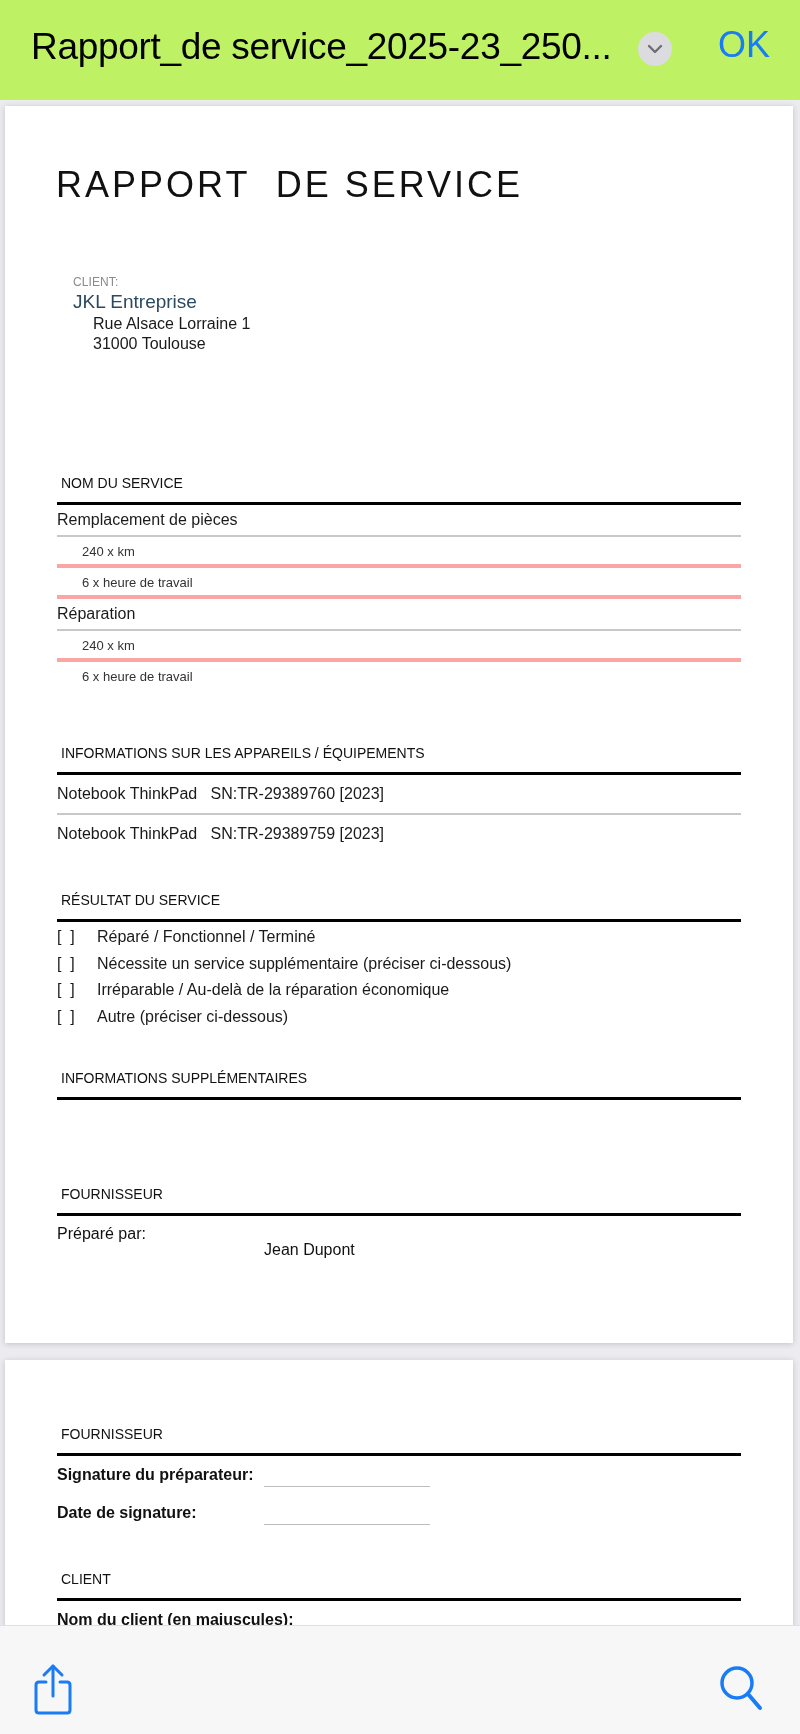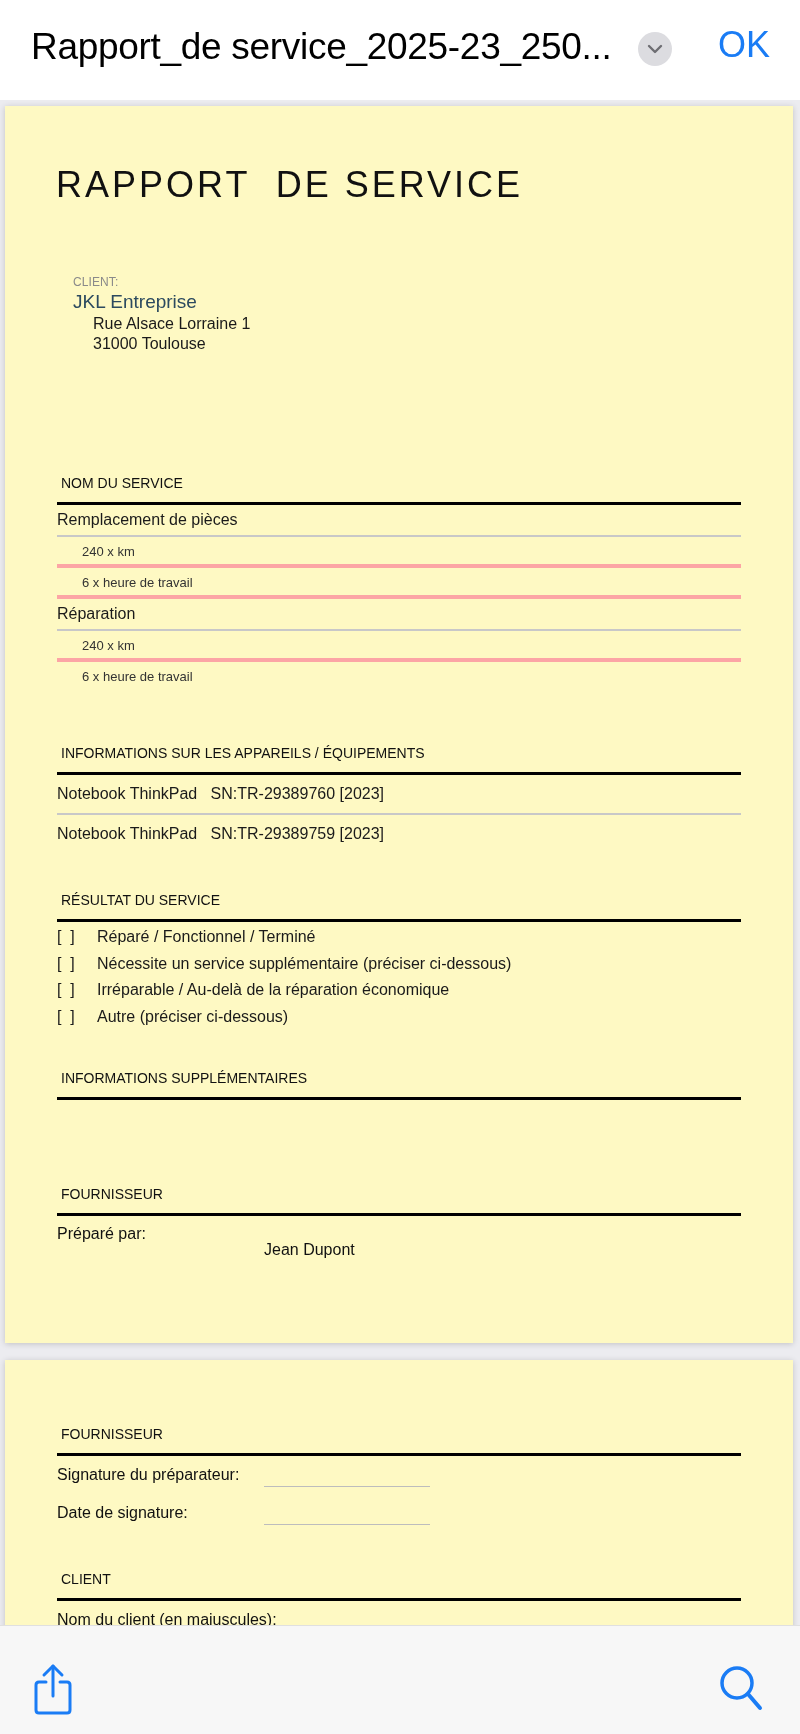--- a/index.html
+++ b/index.html
@@ -6,40 +6,40 @@
   html, body { width: 800px; height: 1734px; overflow: hidden; }
   body {
     background: #ececf0;
     font-family: "Liberation Sans", sans-serif;
     color: #111;
     position: relative;
   }
   
   .navbar {
     position: absolute; left: 0; top: 0; width: 800px; height: 100px;
-    background: #ffffff;
+    background: #bef264;
   }
   .nav-title {
     position: absolute; left: 31px; top: 26px;
     font-size: 37px; font-weight: 400; color: #000;
     white-space: nowrap; letter-spacing: -0.3px;
   }
   .chevron-btn {
     position: absolute; left: 638px; top: 32px; width: 34px; height: 34px;
     border-radius: 50%; background: #dcdce0;
     display: flex; align-items: center; justify-content: center;
     cursor: pointer;
   }
   .ok-btn {
     position: absolute; left: 718px; top: 24px;
     font-size: 36px; font-weight: 500; color: #1a7cf5; cursor: pointer;
   }
   
   .page {
-    position: absolute; left: 5px; width: 788px; background: #fef9c3;
+    position: absolute; left: 5px; width: 788px; background: #ffffff;
     box-shadow: 0 1px 6px rgba(0,0,0,0.18);
   }
   .page1 { top: 106px; height: 1237px; }
   .page2 { top: 1360px; height: 400px; }
   .doc-title {
     position: absolute; left: 51px; top: 58px;
     font-size: 36px; letter-spacing: 3px; color: #111; font-weight: 400;
     white-space: pre;
   }
   .small-label {
@@ -81,21 +81,21 @@
     display: flex;
   }
   .res-box { width: 40px; white-space: pre; }
   .prep-label { position: absolute; left: 0; top: 42px; font-size: 16px; }
   .prep-name { position: absolute; left: 207px; top: 58px; font-size: 16px; }
   .page-num {
     position: absolute; left: 0; width: 788px; top: 1194px;
     text-align: center; font-size: 13px; color: #888;
   }
   .sig-row { position: relative; height: 38px; font-size: 16px; }
-  .sig-label { position: absolute; left: 0; top: 10px; }
+  .sig-label { position: absolute; left: 0; top: 10px; font-weight: bold; }
   .sig-line {
     position: absolute; left: 207px; top: 30px; width: 166px;
     border-bottom: 1px solid #bdbdbd;
   }
   
   .toolbar {
     position: absolute; left: 0; top: 1625px; width: 800px; height: 109px;
     background: #f7f7f7; border-top: 1px solid #e0e0e0;
   }
   .share-btn { position: absolute; left: 33px; top: 36px; cursor: pointer; }

